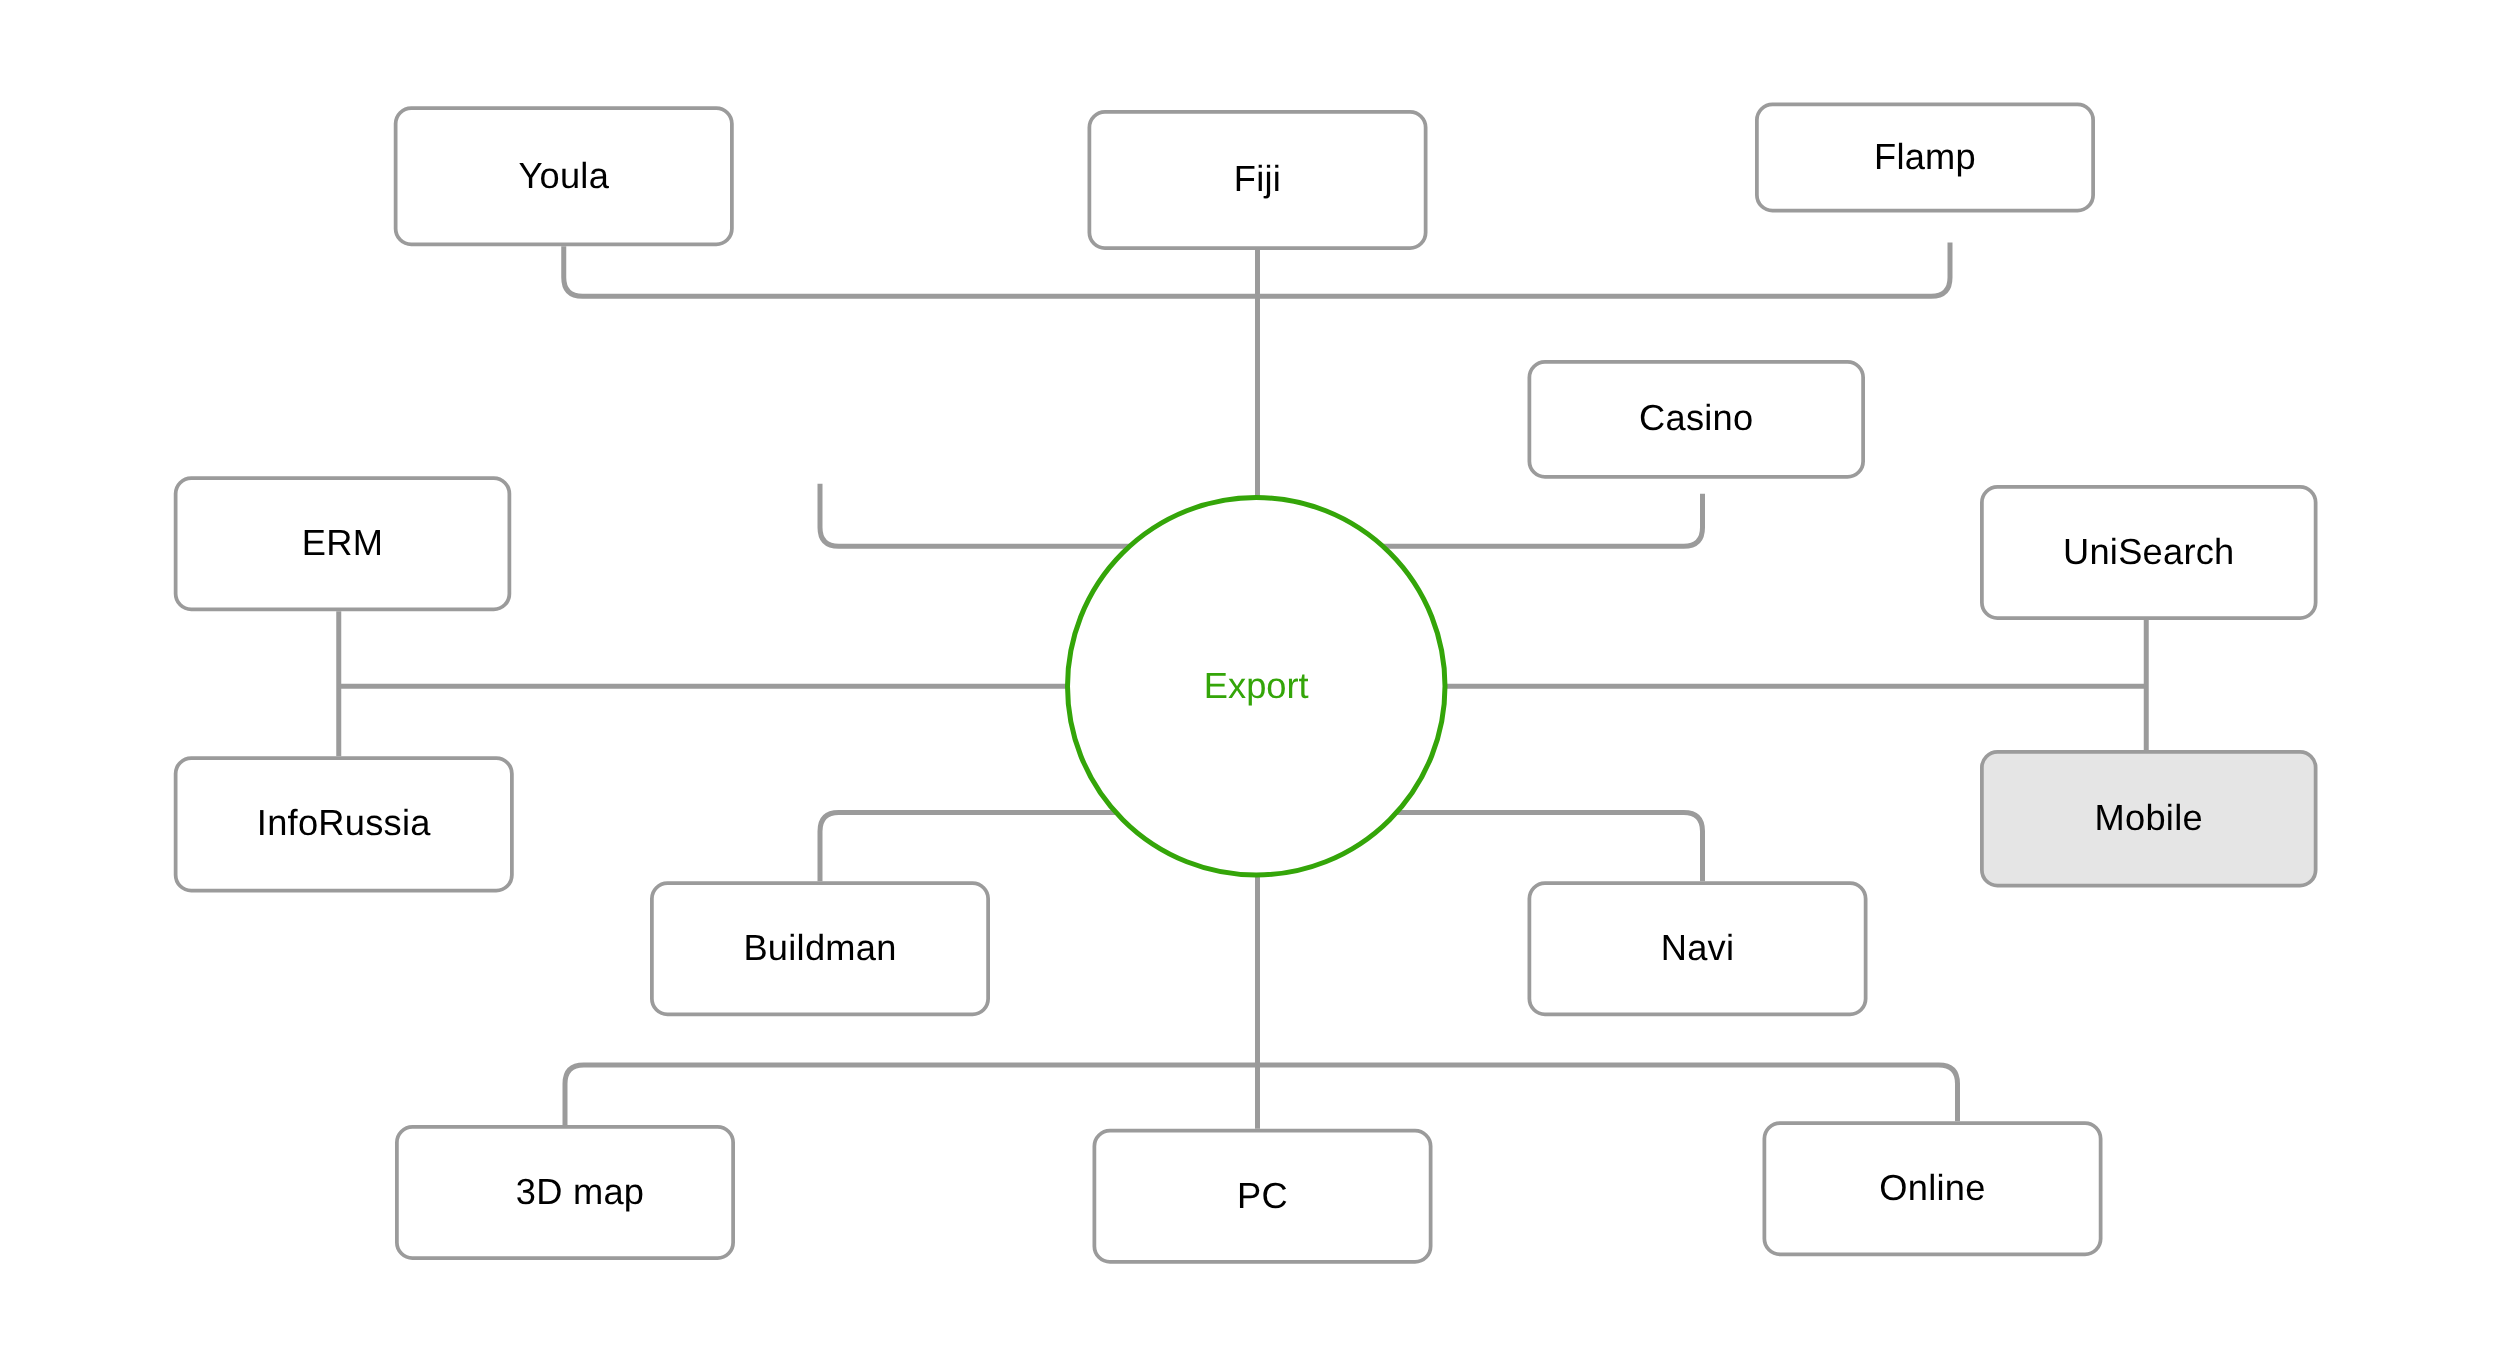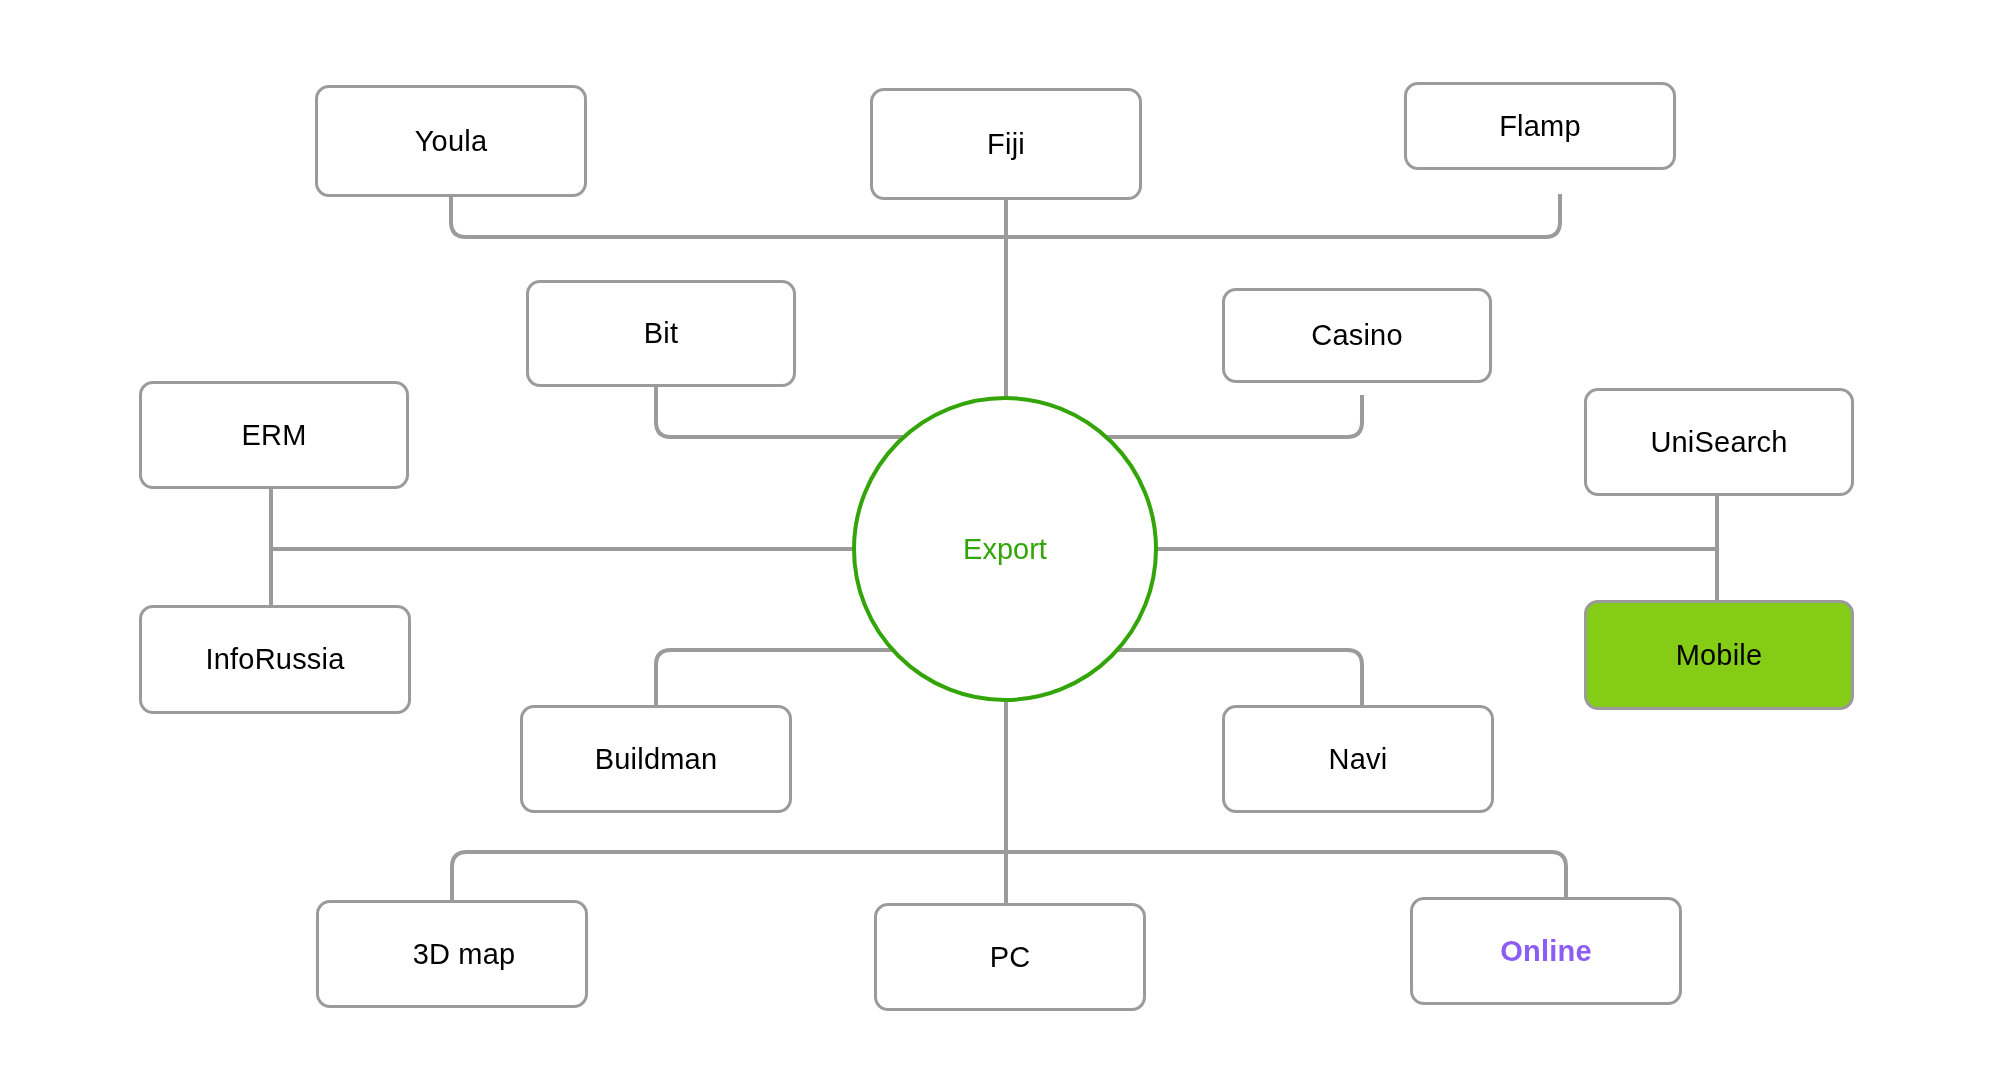--- a/index.html
+++ b/index.html
@@ -94,47 +94,44 @@
 
   <div class="node" style="left: 315px; top: 85px; width: 272px; height: 112px; border-color: rgb(155, 155, 155); background: rgb(255, 255, 255);">
     <span class="node-label" style="color: rgb(0, 0, 0);">Youla</span>
   </div>
   <div class="node" style="left: 870px; top: 88px; width: 272px; height: 112px; border-color: rgb(155, 155, 155); background: rgb(255, 255, 255);">
     <span class="node-label" style="color: rgb(0, 0, 0);">Fiji</span>
   </div>
   <div class="node" style="left: 1404px; top: 82px; width: 272px; height: 88px; border-color: rgb(155, 155, 155); background: rgb(255, 255, 255);">
     <span class="node-label" style="color: rgb(0, 0, 0);">Flamp</span>
   </div>
-  <div class="node" style="left: 526px; top: 280px; width: 270px; height: 107px; border-color: rgb(155, 155, 155); background: rgb(255, 255, 255);">
-    <span class="node-label" style="color: rgb(0, 0, 0);">Bit</span>
-  </div>
   <div class="node" style="left: 1222px; top: 288px; width: 270px; height: 95px; border-color: rgb(155, 155, 155); background: rgb(255, 255, 255);">
     <span class="node-label" style="color: rgb(0, 0, 0);">Casino</span>
   </div>
   <div class="node" style="left: 139px; top: 381px; width: 270px; height: 108px; border-color: rgb(155, 155, 155); background: rgb(255, 255, 255);">
     <span class="node-label" style="color: rgb(0, 0, 0);">ERM</span>
   </div>
   <div class="node" style="left: 1584px; top: 388px; width: 270px; height: 108px; border-color: rgb(155, 155, 155); background: rgb(255, 255, 255);">
     <span class="node-label" style="color: rgb(0, 0, 0);">UniSearch</span>
   </div>
   <div class="node" style="left: 139px; top: 605px; width: 272px; height: 109px; border-color: rgb(155, 155, 155); background: rgb(255, 255, 255);">
     <span class="node-label" style="color: rgb(0, 0, 0);">InfoRussia</span>
   </div>
-  <div class="node" style="left: 1584px; top: 600px; width: 270px; height: 110px; border-color: rgb(155, 155, 155); background: #84cc16;">
+  <div class="node" style="left: 1584px; top: 600px; width: 270px; height: 110px; border-color: rgb(155, 155, 155); background: #e5e5e5;">
     <span class="node-label" style="color: rgb(0, 0, 0);">Mobile</span>
   </div>
   <div class="node" style="left: 520px; top: 705px; width: 272px; height: 108px; border-color: rgb(155, 155, 155); background: rgb(255, 255, 255);">
     <span class="node-label" style="color: rgb(0, 0, 0);">Buildman</span>
   </div>
   <div class="node" style="left: 1222px; top: 705px; width: 272px; height: 108px; border-color: rgb(155, 155, 155); background: rgb(255, 255, 255);">
     <span class="node-label" style="color: rgb(0, 0, 0);">Navi</span>
   </div>
   <div class="node" style="left: 316px; top: 900px; width: 272px; height: 108px; border-color: rgb(155, 155, 155); background: rgb(255, 255, 255); padding-left: 24px;">
     <span class="node-label" style="color: rgb(0, 0, 0);">3D map</span>
   </div>
   <div class="node" style="left: 874px; top: 903px; width: 272px; height: 108px; border-color: rgb(155, 155, 155); background: rgb(255, 255, 255);">
     <span class="node-label" style="color: rgb(0, 0, 0);">PC</span>
   </div>
   <div class="node" style="left: 1410px; top: 897px; width: 272px; height: 108px; border-color: rgb(155, 155, 155); background: rgb(255, 255, 255);">
-    <span class="node-label" style="color: #8b5cf6; font-weight: bold;">Online</span>
+    <span class="node-label" style="color: #000000;">Online</span>
   </div>
 
 </div>
 
 </body></html>

